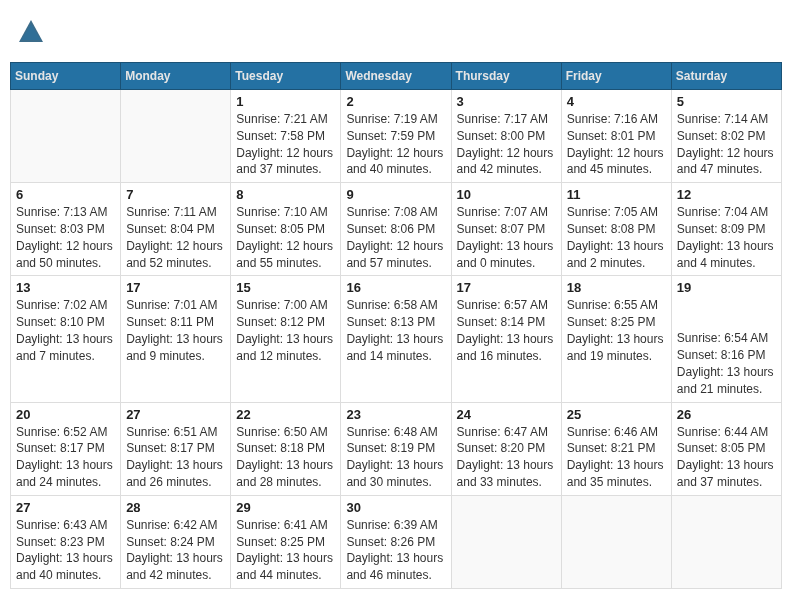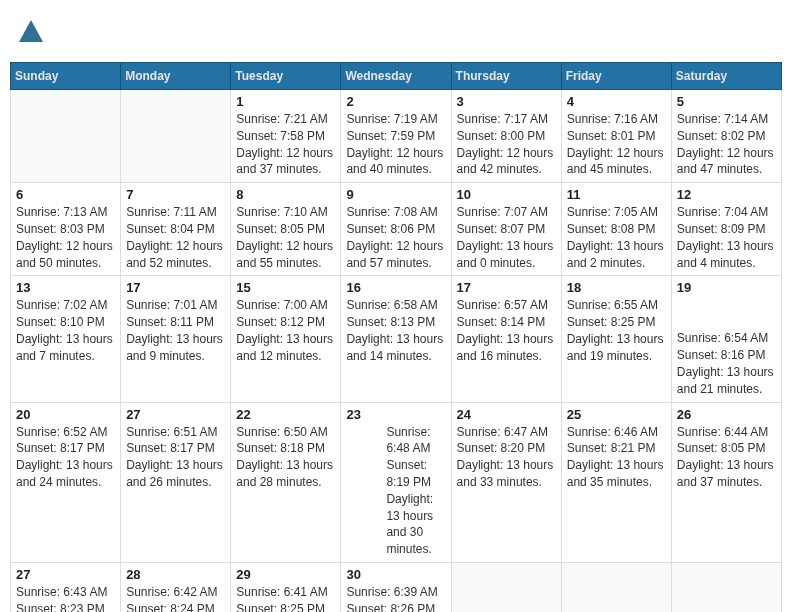--- a/index.html
+++ b/index.html
@@ -256,21 +256,21 @@
 Daylight: 13 hours and 26 minutes.</div>
         </td>
         <td>
           <span class="day-number">22</span>
           <div class="day-info" style="white-space: pre-line;">Sunrise: 6:50 AM
 Sunset: 8:18 PM
 Daylight: 13 hours and 28 minutes.</div>
         </td>
         <td>
           <span class="day-number">23</span>
-          <div class="day-info" style="white-space: pre-line; margin-left: 40px;">Sunrise: 6:48 AM
+          <div class="day-info" style="white-space: pre-line;">Sunrise: 6:48 AM
 Sunset: 8:19 PM
 Daylight: 13 hours and 30 minutes.</div>
         </td>
         <td>
           <span class="day-number">24</span>
           <div class="day-info" style="white-space: pre-line;">Sunrise: 6:47 AM
 Sunset: 8:20 PM
 Daylight: 13 hours and 33 minutes.</div>
         </td>
         <td>

